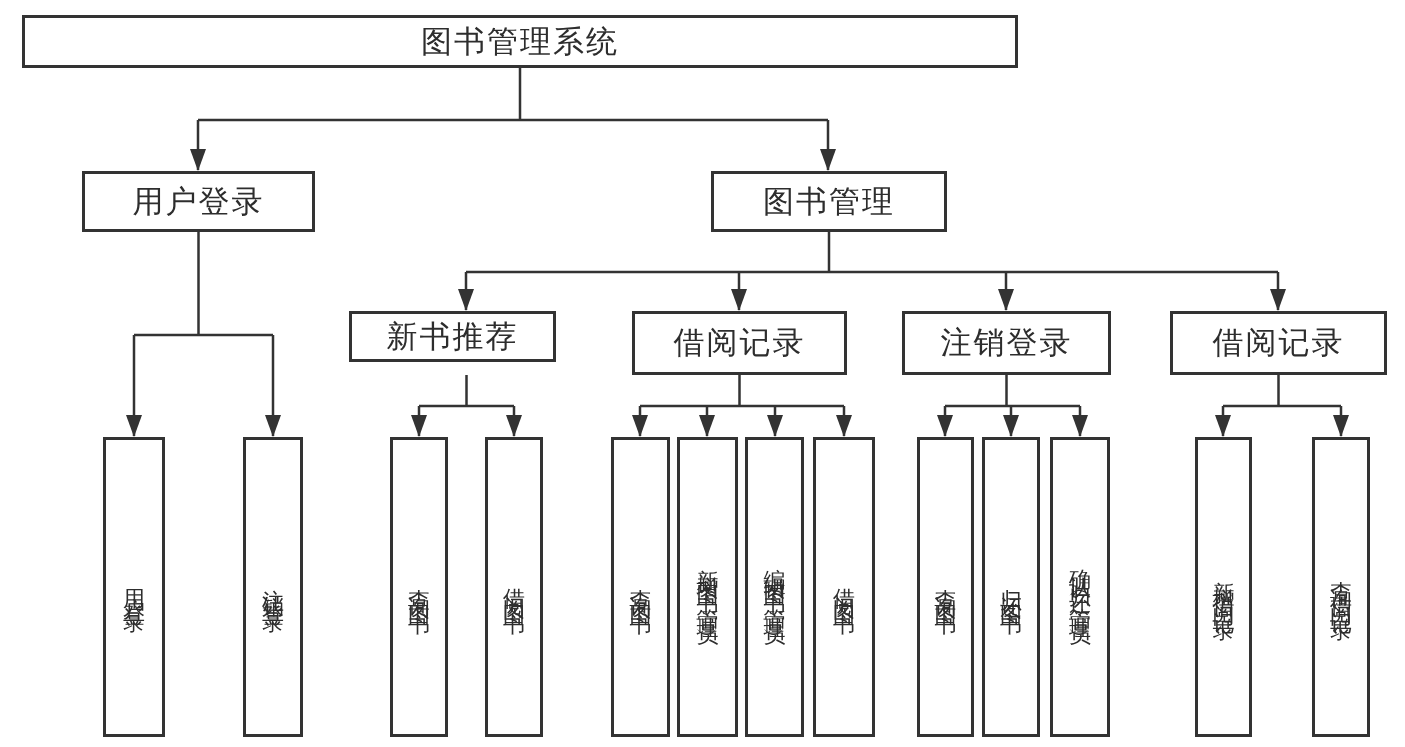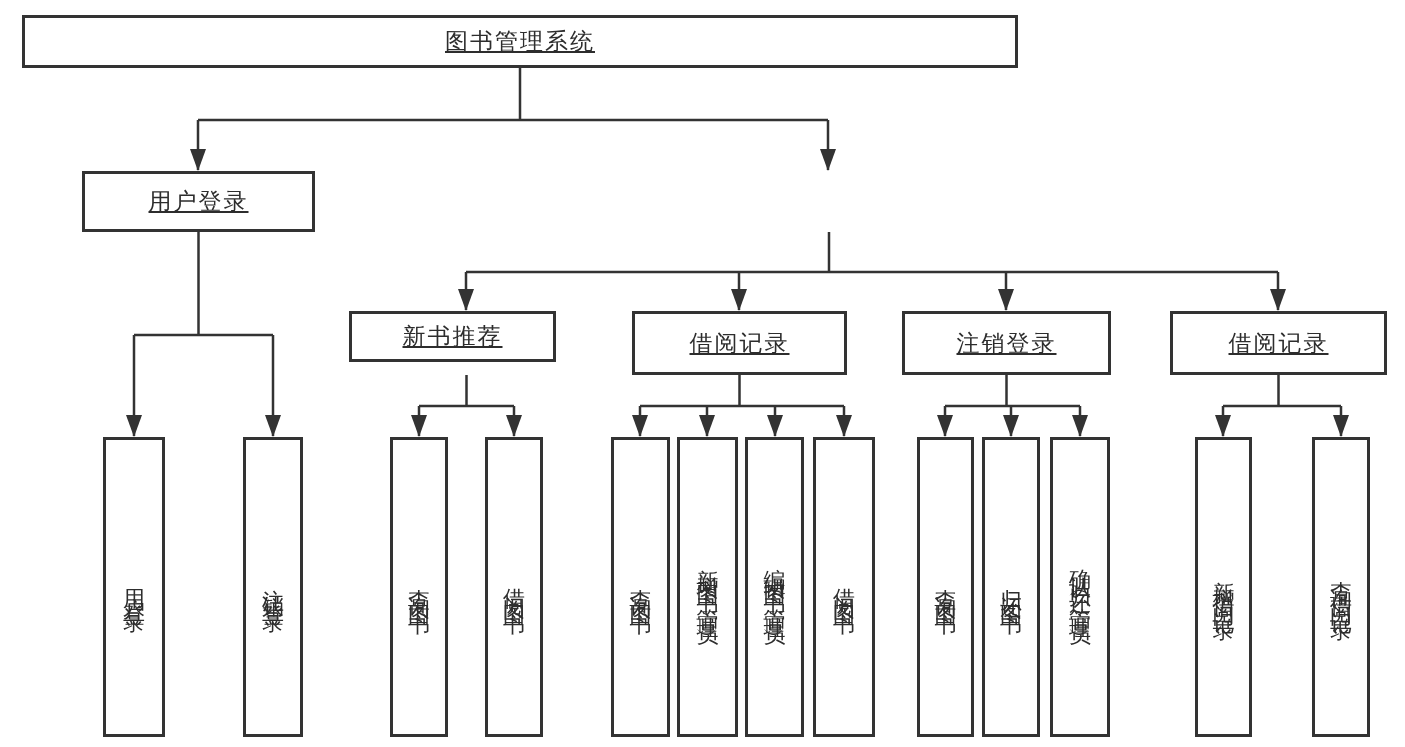--- a/index.html
+++ b/index.html
@@ -29,24 +29,23 @@
     position:absolute;
     box-sizing:border-box;
     border:3px solid var(--line);
     background:#ffffff;
     display:flex;
     align-items:center;
     justify-content:center;
     color:var(--text);
   }
   .hnode span{
-    font-size:23px;
+    font-size:31px;
     letter-spacing:2px;
     white-space:nowrap;
-    text-decoration:underline;
   }
   .vnode span{
     writing-mode:vertical-rl;
     text-orientation:mixed;
     font-size:22px;
     letter-spacing:8px;
     line-height:1;
   }
   .watermark{
     position:absolute;
@@ -110,20 +109,23 @@
     </g>
   </svg>
 
   <div class="node hnode" style="left:22px;top:15px;width:996px;height:53px">
     <span>图书管理系统</span>
   </div>
 
   <div class="node hnode" style="left:82px;top:171px;width:233px;height:61px">
     <span>用户登录</span>
   </div>
+  <div class="node hnode" style="left:711px;top:171px;width:236px;height:61px">
+    <span>图书管理</span>
+  </div>
 
   <div class="node hnode" style="left:349px;top:311px;width:207px;height:51px">
     <span>新书推荐</span>
   </div>
   <div class="node hnode" style="left:632px;top:311px;width:215px;height:64px">
     <span>借阅记录</span>
   </div>
   <div class="node hnode" style="left:902px;top:311px;width:209px;height:64px">
     <span>注销登录</span>
   </div>

